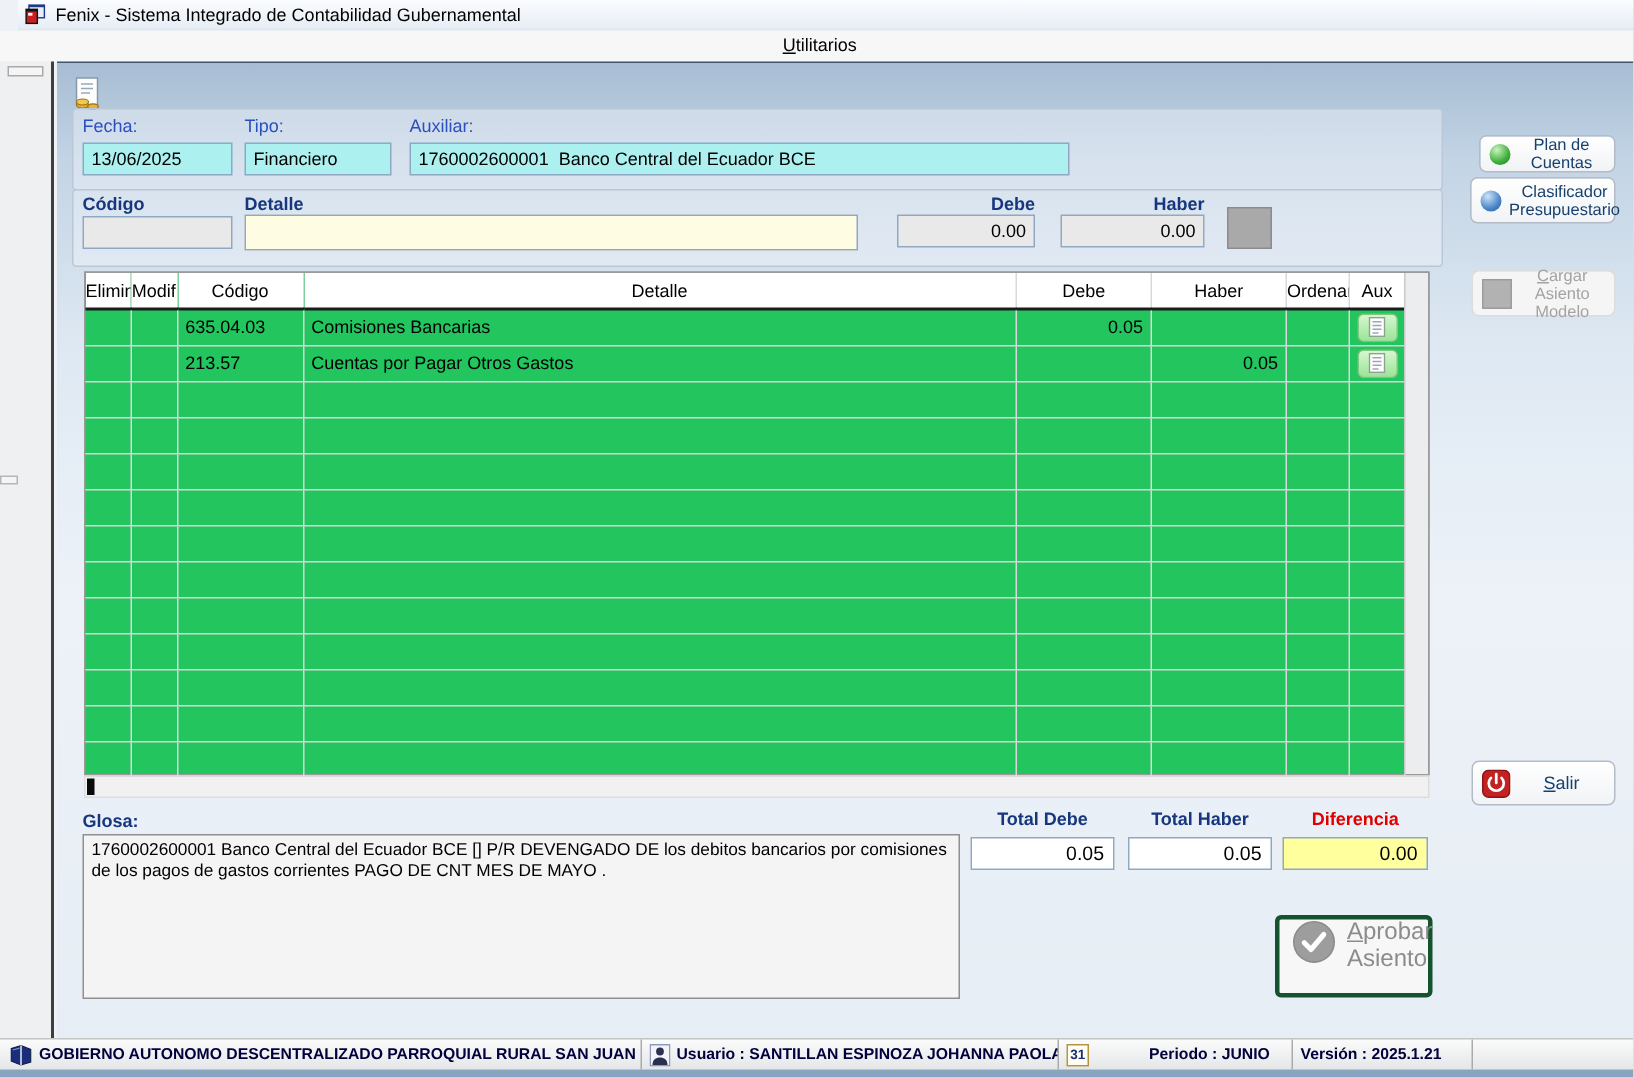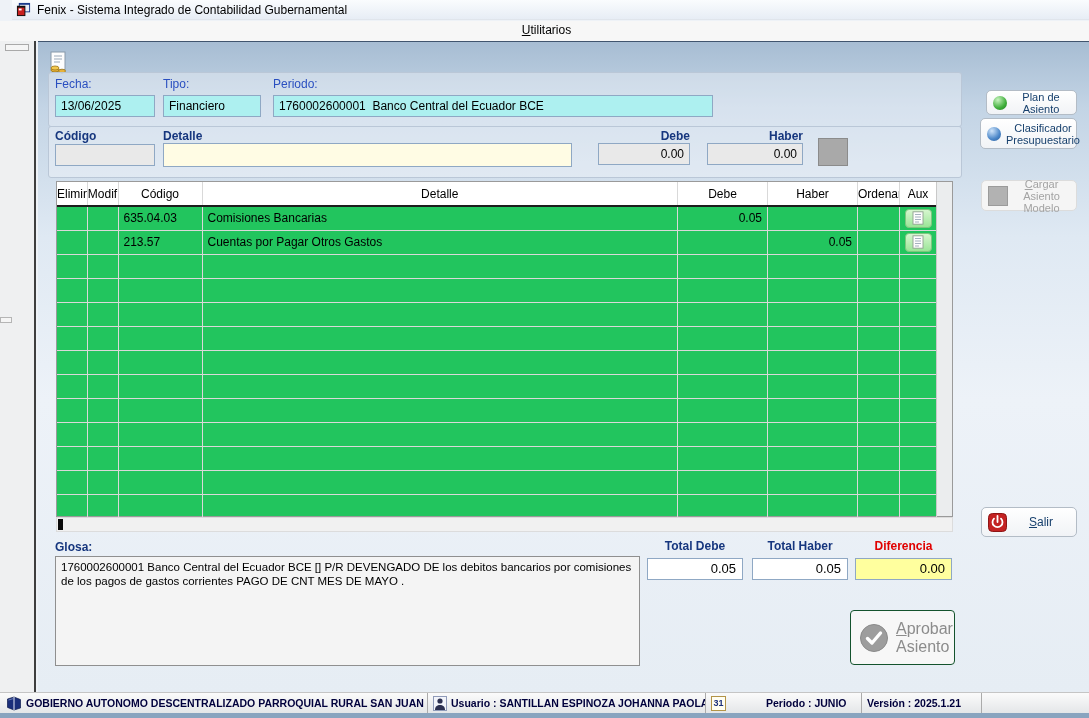--- a/index.html
+++ b/index.html
@@ -132,22 +132,22 @@
   .total-label.red { color: #e00000; }
   .total-box {
     position: absolute; top: 558px; height: 22px; background: #fff;
     border: 1px solid #8fa8c4; font-size: 13px; text-align: right;
     padding: 2px 6px; color: #000;
   }
   .total-box.yellow { background: #ffff9e; }
   
   .approve-btn {
     position: absolute; left: 850px; top: 610px; width: 105px; height: 55px;
-    background: #f7f7f7; border: 1px solid #14532d; border-radius: 4px;
-    display: flex; align-items: center; gap: 7px; padding: 0 8px; cursor: pointer;
+    background: #f7f7f7; border: 3px solid #14532d; border-radius: 4px;
+    display: flex; align-items: flex-start; gap: 7px; padding: 0 8px; cursor: pointer;
   }
   .approve-text { font-size: 16px; color: #8c8c8c; line-height: 18px; }
   
   .statusbar {
     position: absolute; left: 0; top: 692px; width: 100%; height: 21px;
     background: linear-gradient(#fbfbfb, #e4e6e8);
     border-top: 1px solid #c5c5c5;
     display: flex; align-items: stretch;
     font-size: 10.5px; font-weight: bold; color: #00003c;
   }
@@ -202,21 +202,21 @@
     <ellipse cx="16" cy="21" rx="3.5" ry="1.8" fill="#e8b33c" stroke="#9a7414" stroke-width="0.8"></ellipse>
   </svg>
 
   <div class="groupbox" id="gb1"></div>
   <div class="groupbox" id="gb2"></div>
 
   <span class="lbl-blue" style="left:55px; top:77px;">Fecha:</span>
   <input class="field cyan" style="left: 55px; top: 95px; width: 100px;" value="13/06/2025">
   <span class="lbl-blue" style="left:163px; top:77px;">Tipo:</span>
   <input class="field cyan" style="left: 163px; top: 95px; width: 98px;" value="Financiero">
-  <span class="lbl-blue" style="left:273px; top:77px;">Periodo:</span>
+  <span class="lbl-blue" style="left:273px; top:77px;">Auxiliar:</span>
   <input class="field cyan" style="left: 273px; top: 95px; width: 440px;" value="1760002600001  Banco Central del Ecuador BCE">
 
   <span class="lbl-navy" style="left:55px; top:129px;">Código</span>
   <input class="field gray" style="left: 55px; top: 144px; width: 100px;" value="">
   <span class="lbl-navy" style="left:163px; top:129px;">Detalle</span>
   <input class="field ivory" style="left: 163px; top: 143px; width: 409px; height: 24px;" value="">
   <span class="lbl-navy" style="left:598px; top:129px; width:92px; text-align:right;">Debe</span>
   <input class="field gray right" style="left: 598px; top: 143px; width: 92px;" value="0.00">
   <span class="lbl-navy" style="left:707px; top:129px; width:96px; text-align:right;">Haber</span>
   <input class="field gray right" style="left: 707px; top: 143px; width: 96px;" value="0.00">
@@ -390,21 +390,21 @@
         </tbody>
     </table>
     <div class="vscroll"></div>
   </div>
   <div class="hscroll">
     <div class="hscroll-thumb"></div>
   </div>
 
   <div class="side-btn" id="btn-plan">
     <span class="sphere green"></span>
-    <span class="btn-text">Plan de Asiento</span>
+    <span class="btn-text">Plan de Cuentas</span>
   </div>
   <div class="side-btn" id="btn-clasif">
     <span class="sphere blue"></span>
     <span class="btn-text">
       <span>Clasificador</span><br>
       <span>Presupuestario</span>
     </span>
   </div>
   <div class="side-btn" id="btn-cargar">
     <span class="gray-icon"></span>

